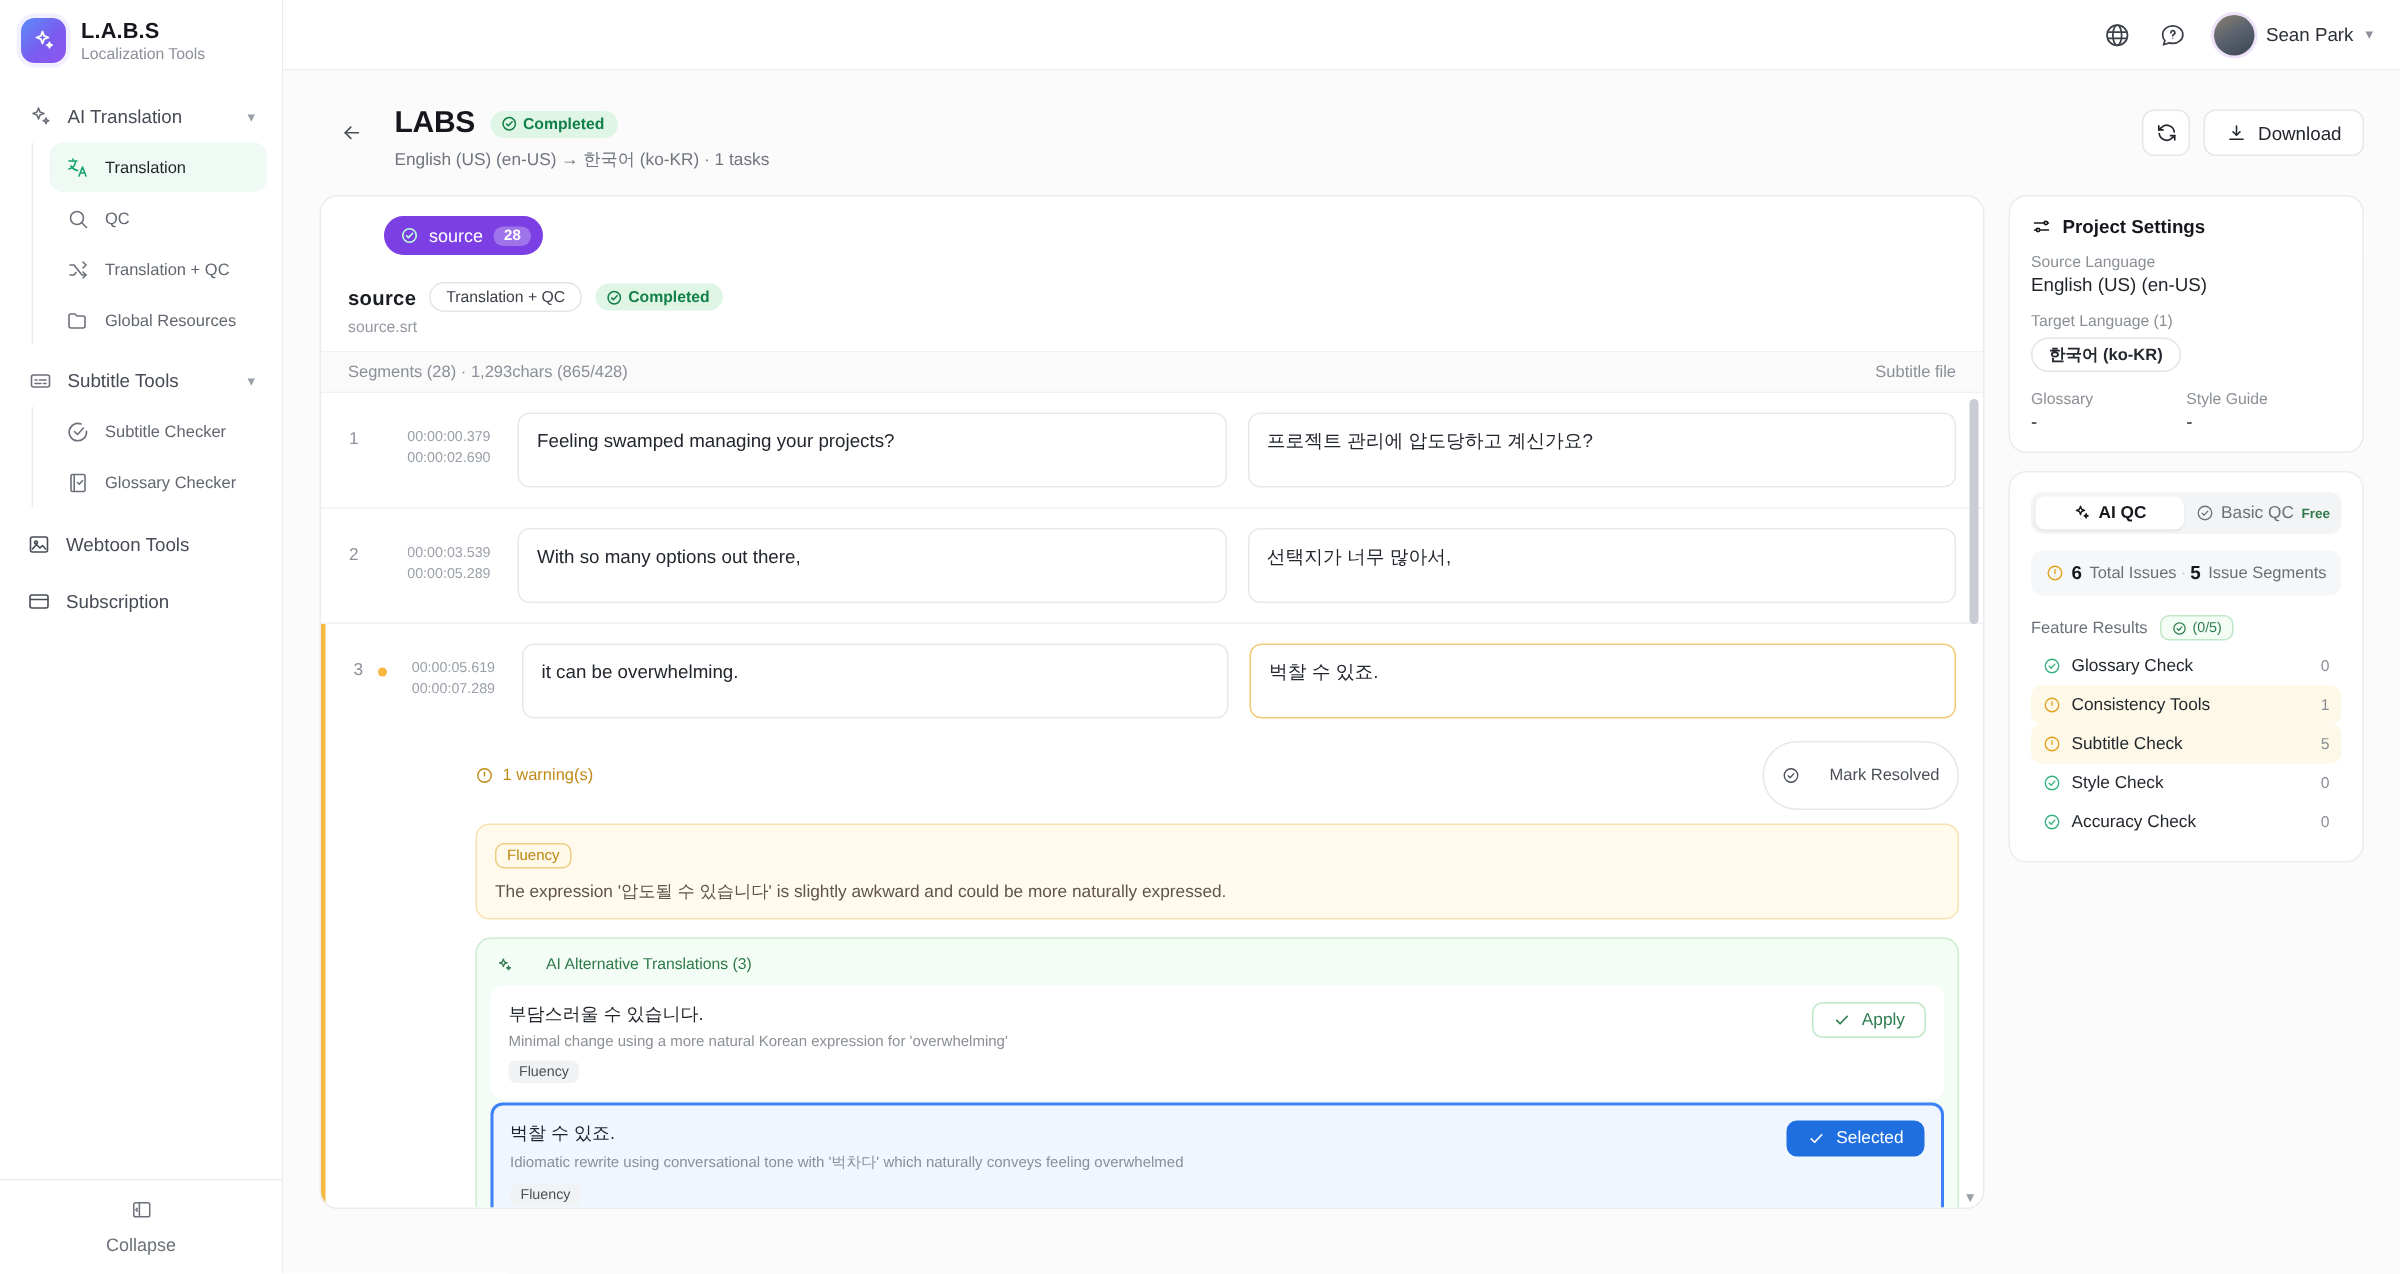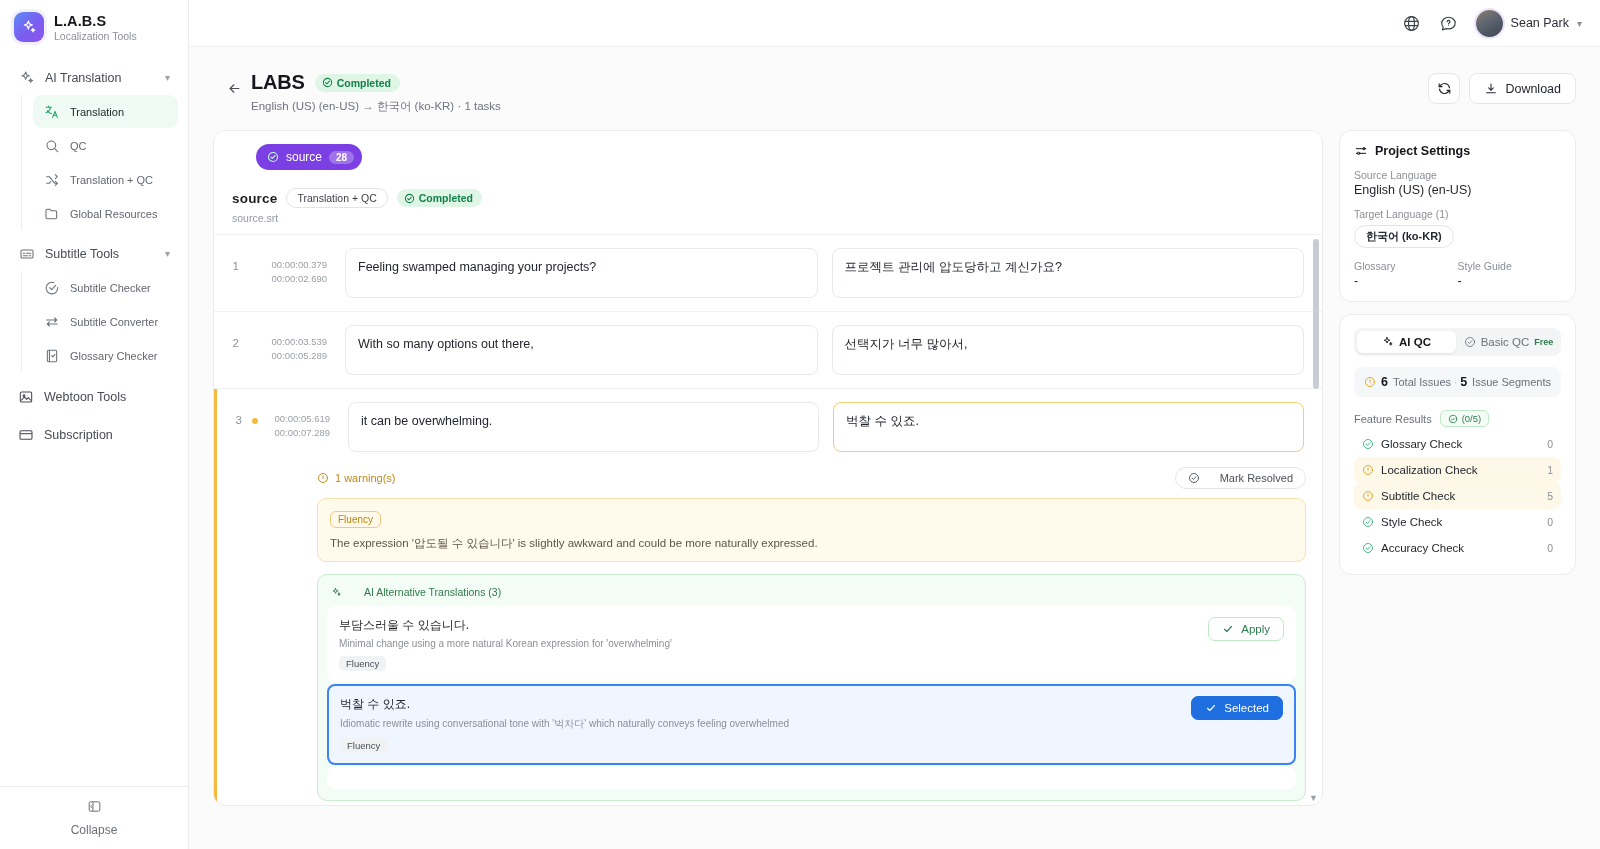--- a/index.html
+++ b/index.html
@@ -72,21 +72,21 @@
   .avatar {
     width: 27px; height: 27px; border-radius: 50%;
     background: linear-gradient(150deg,#8a7f6d 0%, #5d6470 45%, #3a4450 100%);
     box-shadow: 0 0 0 2px #eee2fb;
   }
   .user-name { font-size: 12.5px; color: #2b2f36; }
   .user-chev { color: #8b8f9a; font-size: 10px; }
 
   .content { flex: 1; overflow: hidden; padding: 18px 24px 0 24px; display: flex; flex-direction: column; }
 
-  .page-head { display: flex; align-items: flex-start; gap: 4px; padding: 6px 0 16px 8px; }
+  .page-head { display: flex; align-items: flex-start; gap: 16px; padding: 6px 0 16px 8px; }
   .back-btn {
     width: 26px; height: 26px; border-radius: 7px;
     display: flex; align-items: center; justify-content: center;
     color: #4a4f58; cursor: pointer; font-size: 15px; margin-top: 4px;
   }
   .page-title-row { display: flex; align-items: center; gap: 10px; }
   .page-title { font-size: 20px; font-weight: 700; letter-spacing: -.2px; color: #15171c; }
   .badge-completed {
     display: inline-flex; align-items: center; gap: 4px;
     background: #dff6e6; color: #13804a; border-radius: 999px;
@@ -166,21 +166,21 @@
     border: 1px solid #e7e9ec; border-radius: 8px; background: #fff;
     padding: 10px 12px; font-size: 12.5px; color: #22262d; line-height: 1.4;
   }
   .seg-box.warn { border-color: #f3cc7a; }
 
   .warn-row { display: flex; align-items: center; padding: 2px 16px 9px 100px; }
   .warn-label { display: flex; align-items: center; gap: 6px; font-size: 11px; color: #c08a16; }
   .mark-resolved {
     margin-left: auto; display: inline-flex; align-items: center; gap: 20px;
     border: 1px solid #e5e7eb; background: #fff; border-radius: 999px;
-    padding: 4px 12px; font-size: 11px; color: #4b5058; cursor: pointer;
+    padding: 16px 12px; font-size: 11px; color: #4b5058; cursor: pointer;
   }
 
   .warn-card {
     margin: 0 16px 12px 100px; background: #fffaec; border: 1px solid #f6e2b0;
     border-radius: 9px; padding: 10px 12px;
   }
   .chip-fluency-out {
     display: inline-block; border: 1px solid #eccc84; color: #b98712;
     background: #fff9e9; border-radius: 6px; font-size: 10px; padding: 2px 7px;
   }
@@ -354,29 +354,20 @@
           <span class="ic">
             <svg width="16" height="16" viewBox="0 0 24 24" fill="none" stroke="currentColor" stroke-width="1.6" stroke-linecap="round" stroke-linejoin="round">
                 <path d="M20.5 11.2A8.7 8.7 0 1 1 15 4"></path>
                 <path d="M8.5 11.5l3 3 6-6.5"></path>
               </svg>
           </span>
           <span>Subtitle Checker</span>
         </div>
         <div class="nav-item">
           <span class="ic">
-            <svg width="16" height="16" viewBox="0 0 24 24" fill="none" stroke="currentColor" stroke-width="1.6" stroke-linecap="round" stroke-linejoin="round">
-                <path d="M4 9h15M16 6l3 3-3 3"></path>
-                <path d="M20 15H5M8 12l-3 3 3 3"></path>
-              </svg>
-          </span>
-          <span>Subtitle Converter</span>
-        </div>
-        <div class="nav-item">
-          <span class="ic">
             <svg width="16" height="16" viewBox="0 0 24 24" fill="none" stroke="currentColor" stroke-width="1.6" stroke-linejoin="round">
                 <rect x="5" y="3.5" width="14" height="17" rx="1.6"></rect>
                 <path d="M8.2 3.5v17"></path>
                 <path d="M11.5 11.5l1.8 1.8 3.2-3.6" stroke-linecap="round"></path>
               </svg>
           </span>
           <span>Glossary Checker</span>
         </div>
       </div>
 
@@ -513,20 +504,24 @@
                       <circle cx="12" cy="12" r="9"></circle>
                       <path d="M8 12.3l2.6 2.6L16.2 9"></path>
                     </svg>
                 </span>
                 <span>Completed</span>
               </div>
             </div>
             <div class="file-sub">source.srt</div>
           </div>
 
+          <div class="seg-meta">
+            <span>Segments (28) · 1,293chars (865/428)</span>
+            <span class="right">Subtitle file</span>
+          </div>
 
           <div class="seg-scroll">
 
             <div class="segment">
               <div class="seg-inner">
                 <div class="seg-main">
                   <div class="seg-num">1</div>
                   <div class="seg-dot empty"></div>
                   <div class="seg-time">
                     <div>00:00:00.379</div>
@@ -753,21 +748,21 @@
               <span class="fr-count">0</span>
             </div>
             <div class="fr-row warnbg">
               <span style="color:#e0a420;display:flex">
                 <svg width="12" height="12" viewBox="0 0 24 24" fill="none" stroke="currentColor" stroke-width="1.8" stroke-linecap="round">
                     <circle cx="12" cy="12" r="9"></circle>
                     <path d="M12 7.5v5"></path>
                     <circle cx="12" cy="16.2" r=".6" fill="currentColor" stroke="none"></circle>
                   </svg>
               </span>
-              <span>Localization Check</span>
+              <span>Consistency Tools</span>
               <span class="fr-count">1</span>
             </div>
             <div class="fr-row warnbg">
               <span style="color:#e0a420;display:flex">
                 <svg width="12" height="12" viewBox="0 0 24 24" fill="none" stroke="currentColor" stroke-width="1.8" stroke-linecap="round">
                     <circle cx="12" cy="12" r="9"></circle>
                     <path d="M12 7.5v5"></path>
                     <circle cx="12" cy="16.2" r=".6" fill="currentColor" stroke="none"></circle>
                   </svg>
               </span>

